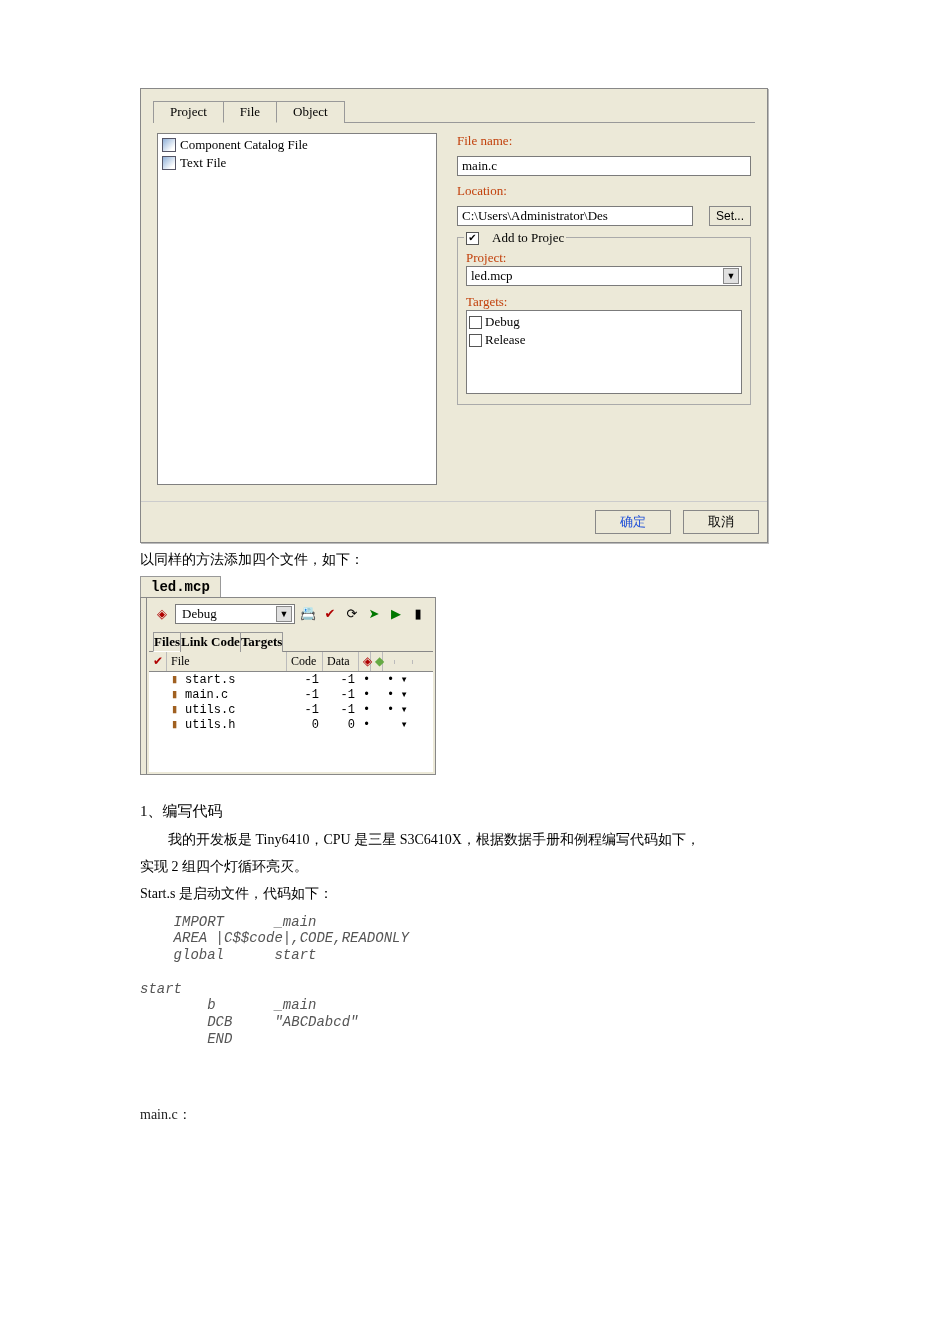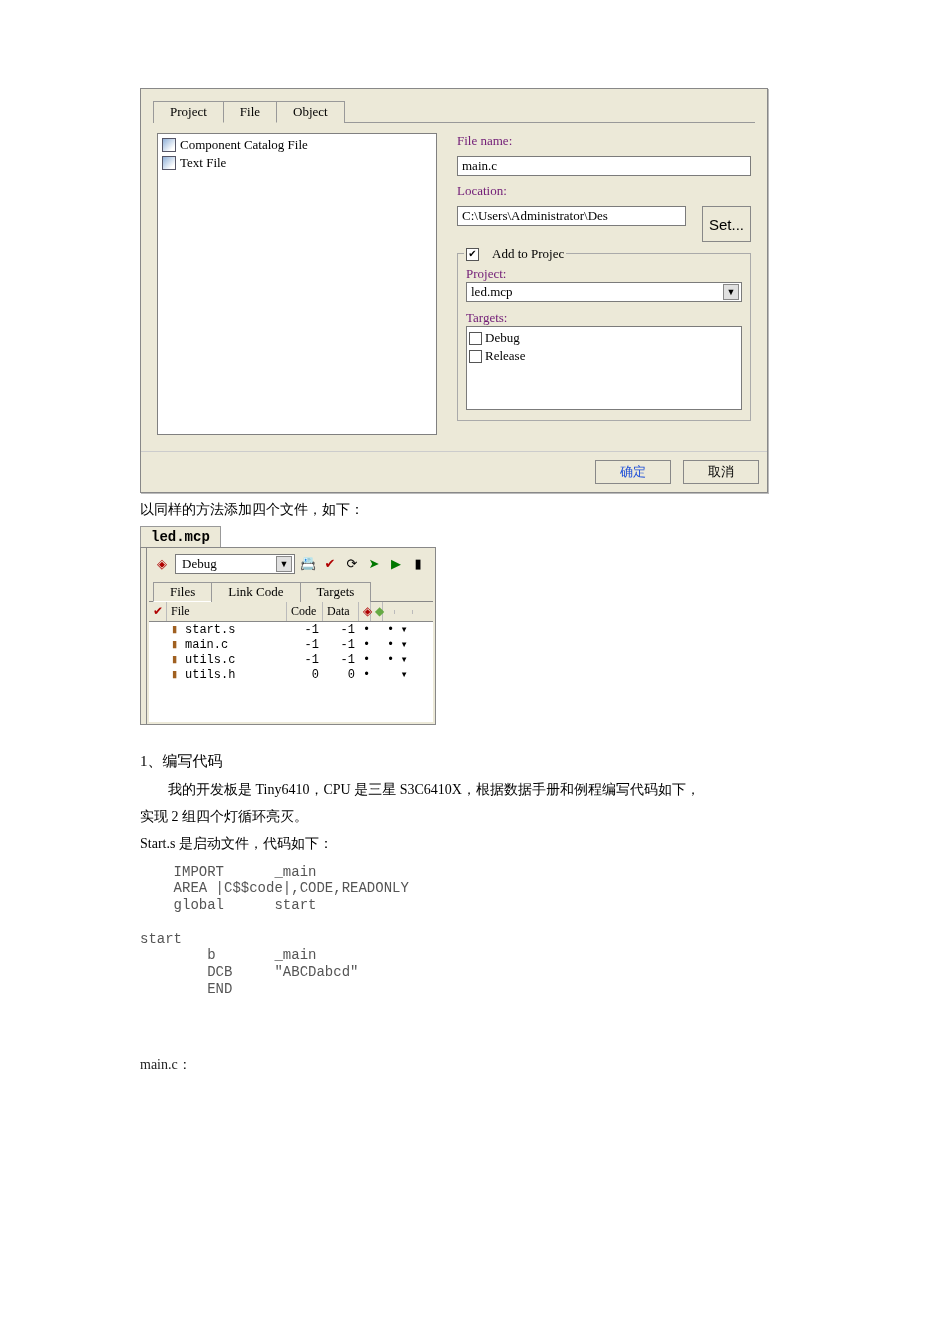--- a/index.html
+++ b/index.html
@@ -64,21 +64,21 @@
     border-bottom: 1px solid #ece9d8;
     z-index: 2;
   }
   .tabpanel {
     display: flex;
     gap: 20px;
     padding: 10px 4px 4px 4px;
   }
   .filetype-list {
     width: 280px;
-    height: 302px;
+    height: 352px;
     background: #fff;
     border: 1px solid #808080;
     padding: 2px;
     font-size: 13px;
   }
   .list-item {
     display: flex;
     align-items: center;
     gap: 4px;
     padding: 1px 2px;
@@ -91,39 +91,39 @@
     border: 1px solid #556;
   }
   .right-col {
     flex: 1;
     font-size: 13px;
     display: flex;
     flex-direction: column;
     gap: 7px;
   }
   .field-label {
-    color: #701a75;
+    color: #c2410c;
   }
   .text-input {
     width: 100%;
     height: 20px;
     background: #fff;
     border: 1px solid #7b7b7b;
     padding: 1px 4px;
     font-family: inherit;
     font-size: 13px;
   }
   .loc-row { display: flex; gap: 16px; }
   .loc-row .text-input { flex: 1; }
   .set-btn {
-    height: 36px;
+    height: 20px;
     padding: 0 6px;
     border: 1px solid #888;
     background: #ece9d8;
-    font-size: 15px;
+    font-size: 12px;
   }
   .groupbox {
     border: 1px solid #aaa;
     padding: 6px 8px 10px 8px;
     margin-top: 4px;
     position: relative;
   }
   .groupbox-legend {
     position: absolute;
     top: -8px;
@@ -239,25 +239,26 @@
     justify-content: center;
     font-size: 13px;
     cursor: pointer;
   }
   .subtab-row {
     display: flex;
     padding: 4px 4px 0 4px;
     font-size: 13px;
   }
   .subtab {
-    padding: 1px 16px;
+    padding: 1px 0;
     border: 1px solid #999;
     border-bottom: none;
     background: #ece9d8;
     margin-right: -1px;
+    font-weight: bold;
   }
   .subtab.active {
     border-bottom: 1px solid #fff;
   }
   .filelist {
     margin-top: -1px;
     background: #fff;
     border-top: 1px solid #888;
     font-family: "Courier New", monospace;
     font-size: 12px;
@@ -286,20 +287,21 @@
 
   
   .section-h { margin-top: 25px; font-size: 15px; }
   .code {
     font-family: "Courier New", monospace;
     white-space: pre;
     color: #555;
     margin: 10px 0;
     font-size: 14px;
     line-height: 1.2;
+    font-style: italic;
   }
   .maincode-label { margin-top: 56px; color: #222; }
   .red-icon { color: #b00000; }
   .bullet-icon { color: #a06020; display:inline-block; width:14px;}
 </style>
 </head>
 <body>
 
 <div class="dialog">
   <div class="dialog-body">

